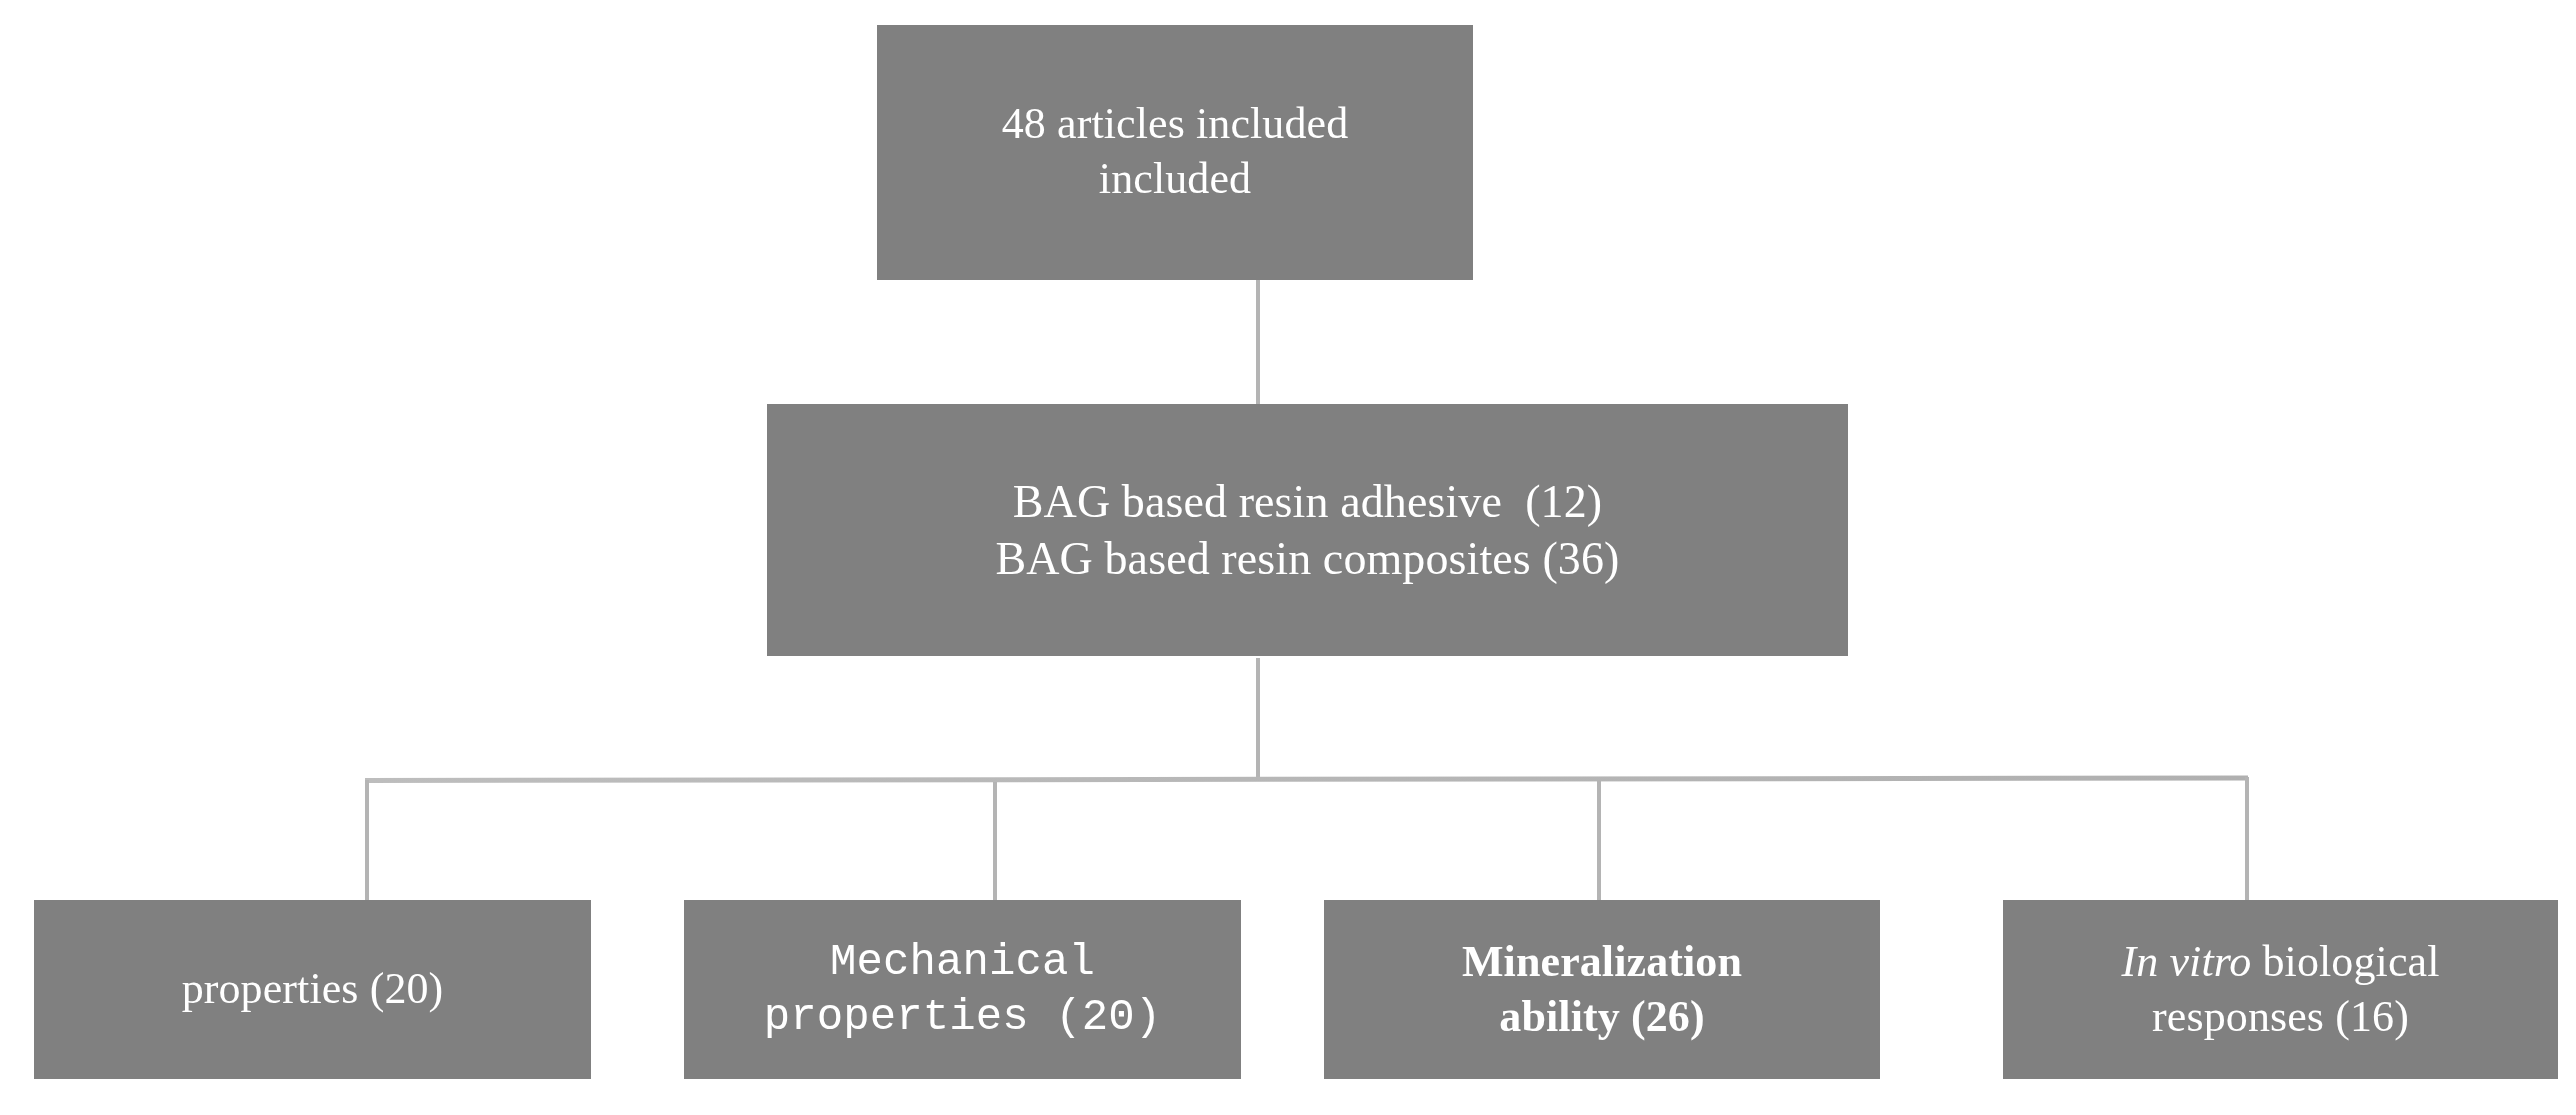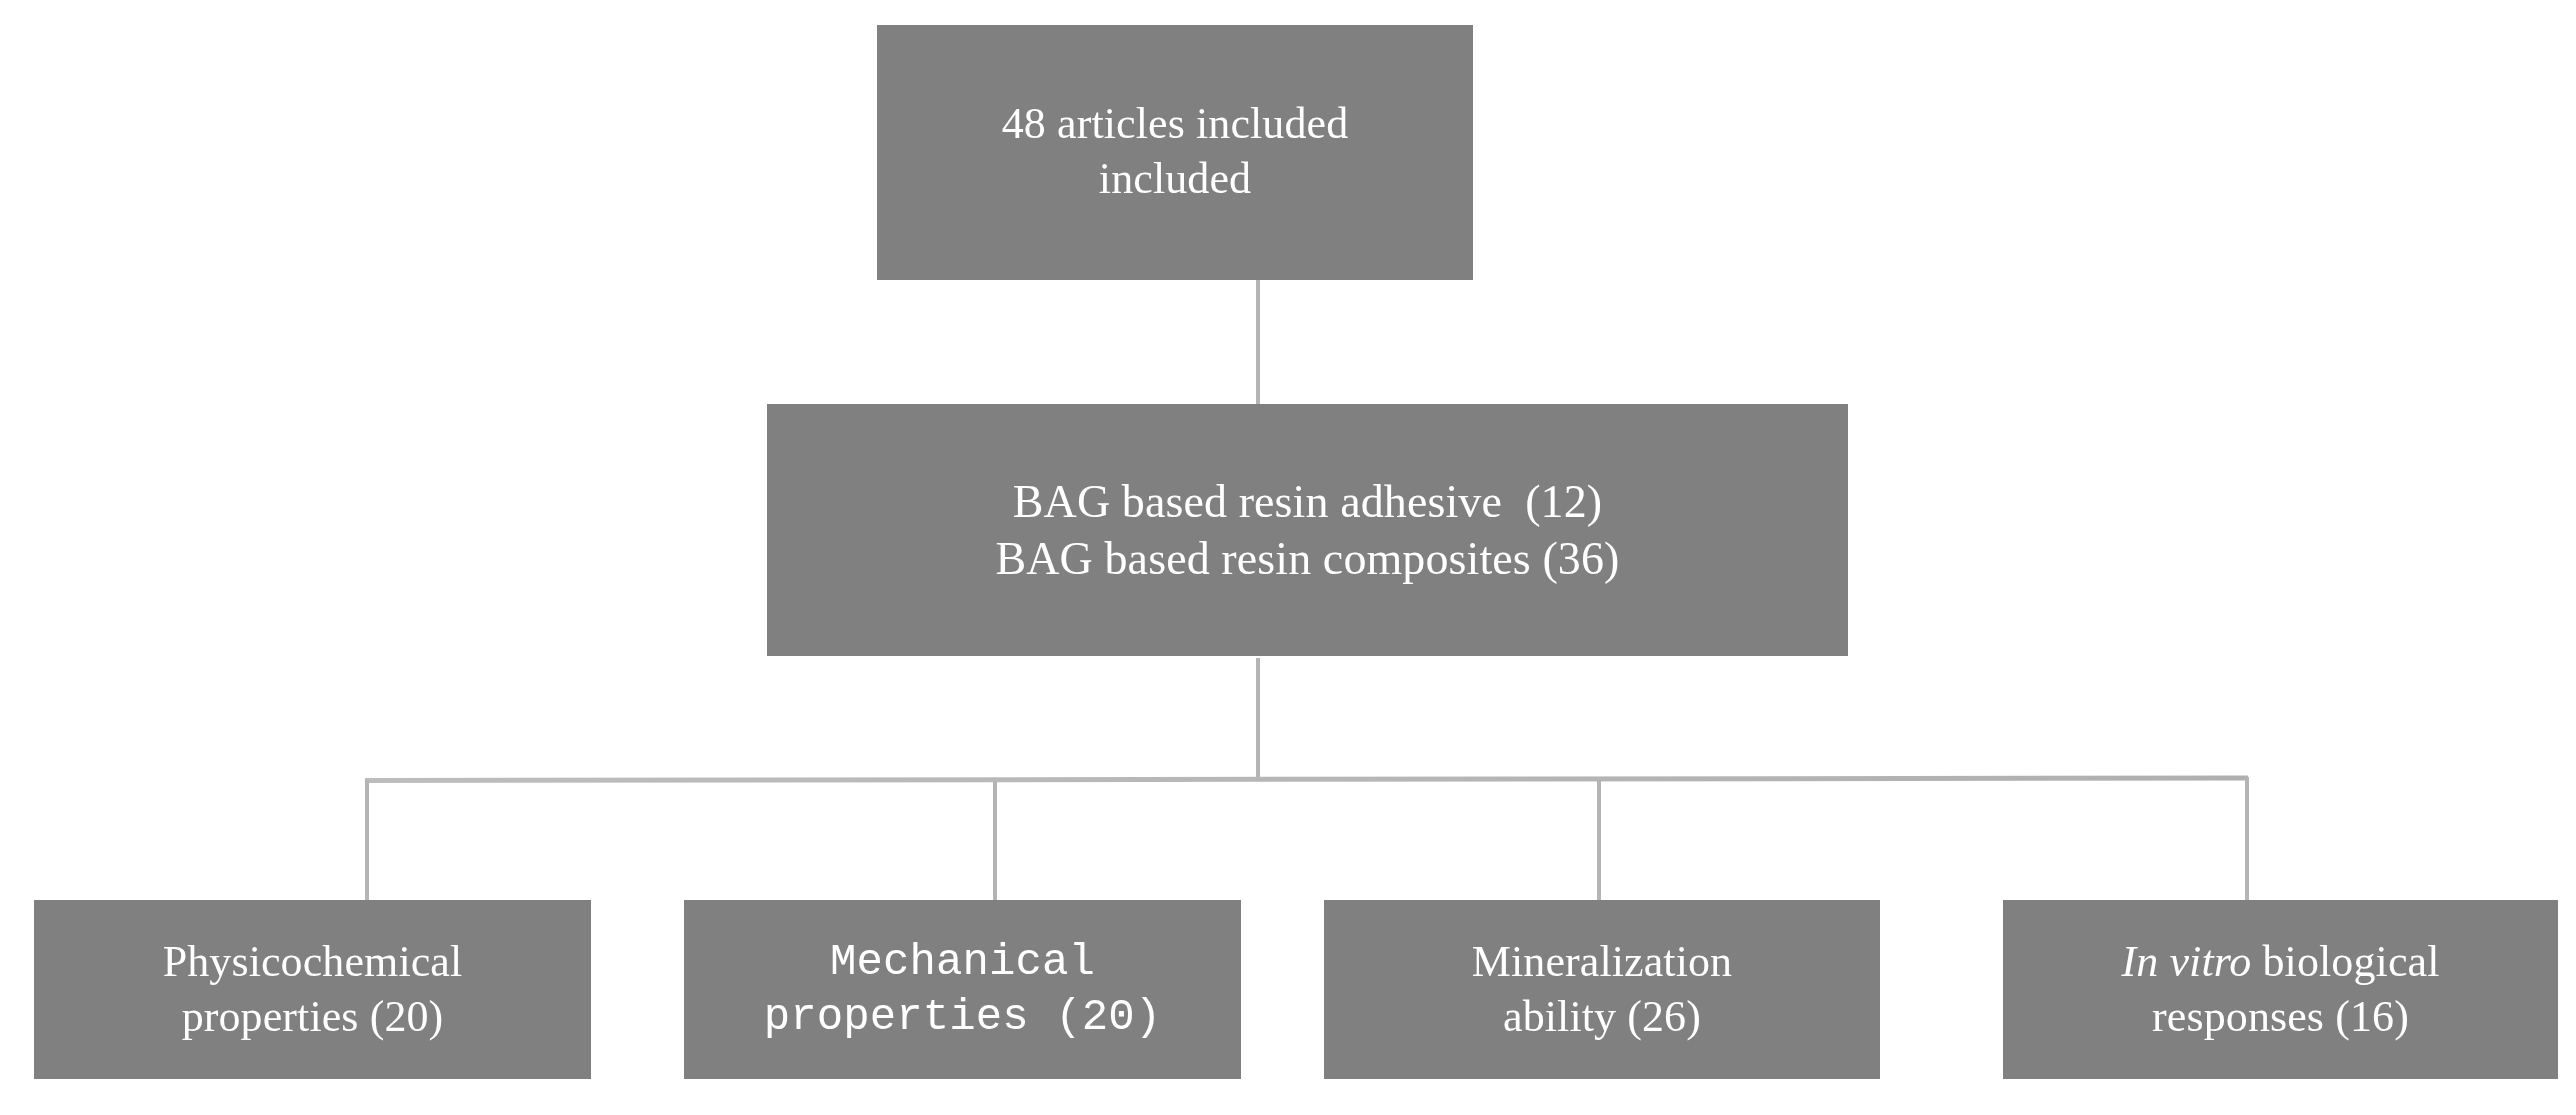--- a/index.html
+++ b/index.html
@@ -52,21 +52,21 @@
   }
 
   
   .leaf {
     top: 900px;
     height: 179px;
     font-size: 44px;
   }
   #node-leaf-0 { left: 34px;   width: 557px; }
   #node-leaf-1 { left: 684px;  width: 557px; font-family: Liberation Mono, monospace; }
-  #node-leaf-2 { left: 1324px; width: 556px; }
+  #node-leaf-2 { left: 1324px; width: 556px; font-weight: bold; }
   #node-leaf-3 { left: 1975px; width: 555px; margin-left: 28px; }
 
   
   .conn {
     position: absolute;
     background: #b4b4b4;
   }
   .vline { width: 3.8px; }
 
   #conn-top-mid   { left: 1256px; top: 280px;  height: 129px; }
@@ -107,21 +107,20 @@
   <div class="conn vline" id="conn-mid-stem"></div>
 
   <div class="conn" id="conn-bus"></div>
 
   <div class="conn vline" id="conn-drop-0"></div>
   <div class="conn vline" id="conn-drop-1"></div>
   <div class="conn vline" id="conn-drop-2"></div>
   <div class="conn vline" id="conn-drop-3"></div>
 
   <div class="node leaf" id="node-leaf-0">
-    <span class="line">Physicochemical</span>
     <span class="line">properties (20)</span>
   </div>
 
   <div class="node leaf" id="node-leaf-1">
     <span class="line">Mechanical</span>
     <span class="line">properties (20)</span>
   </div>
 
   <div class="node leaf" id="node-leaf-2">
     <span class="line">Mineralization</span>

